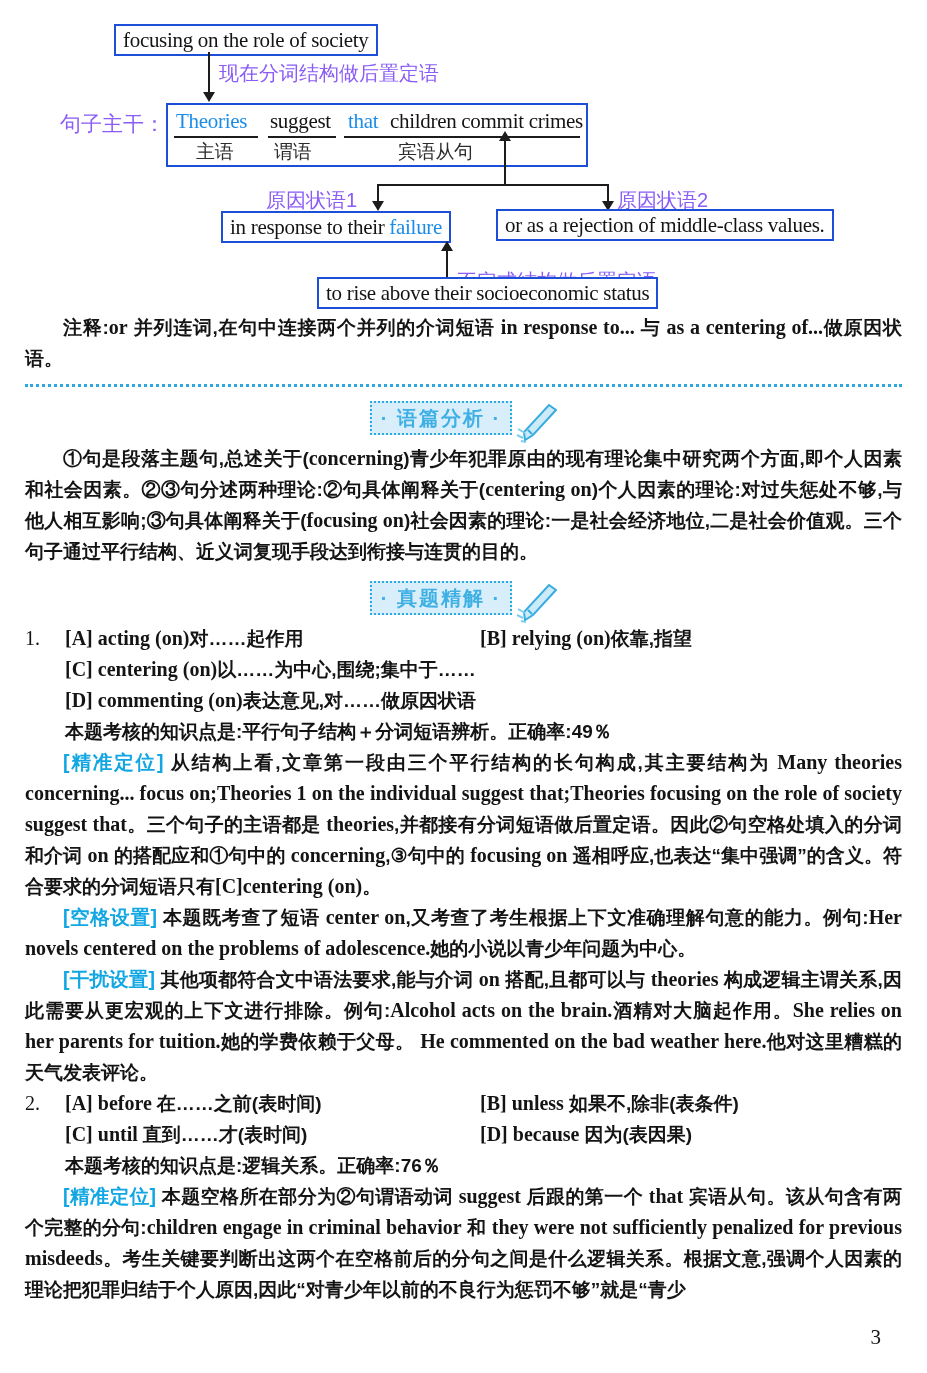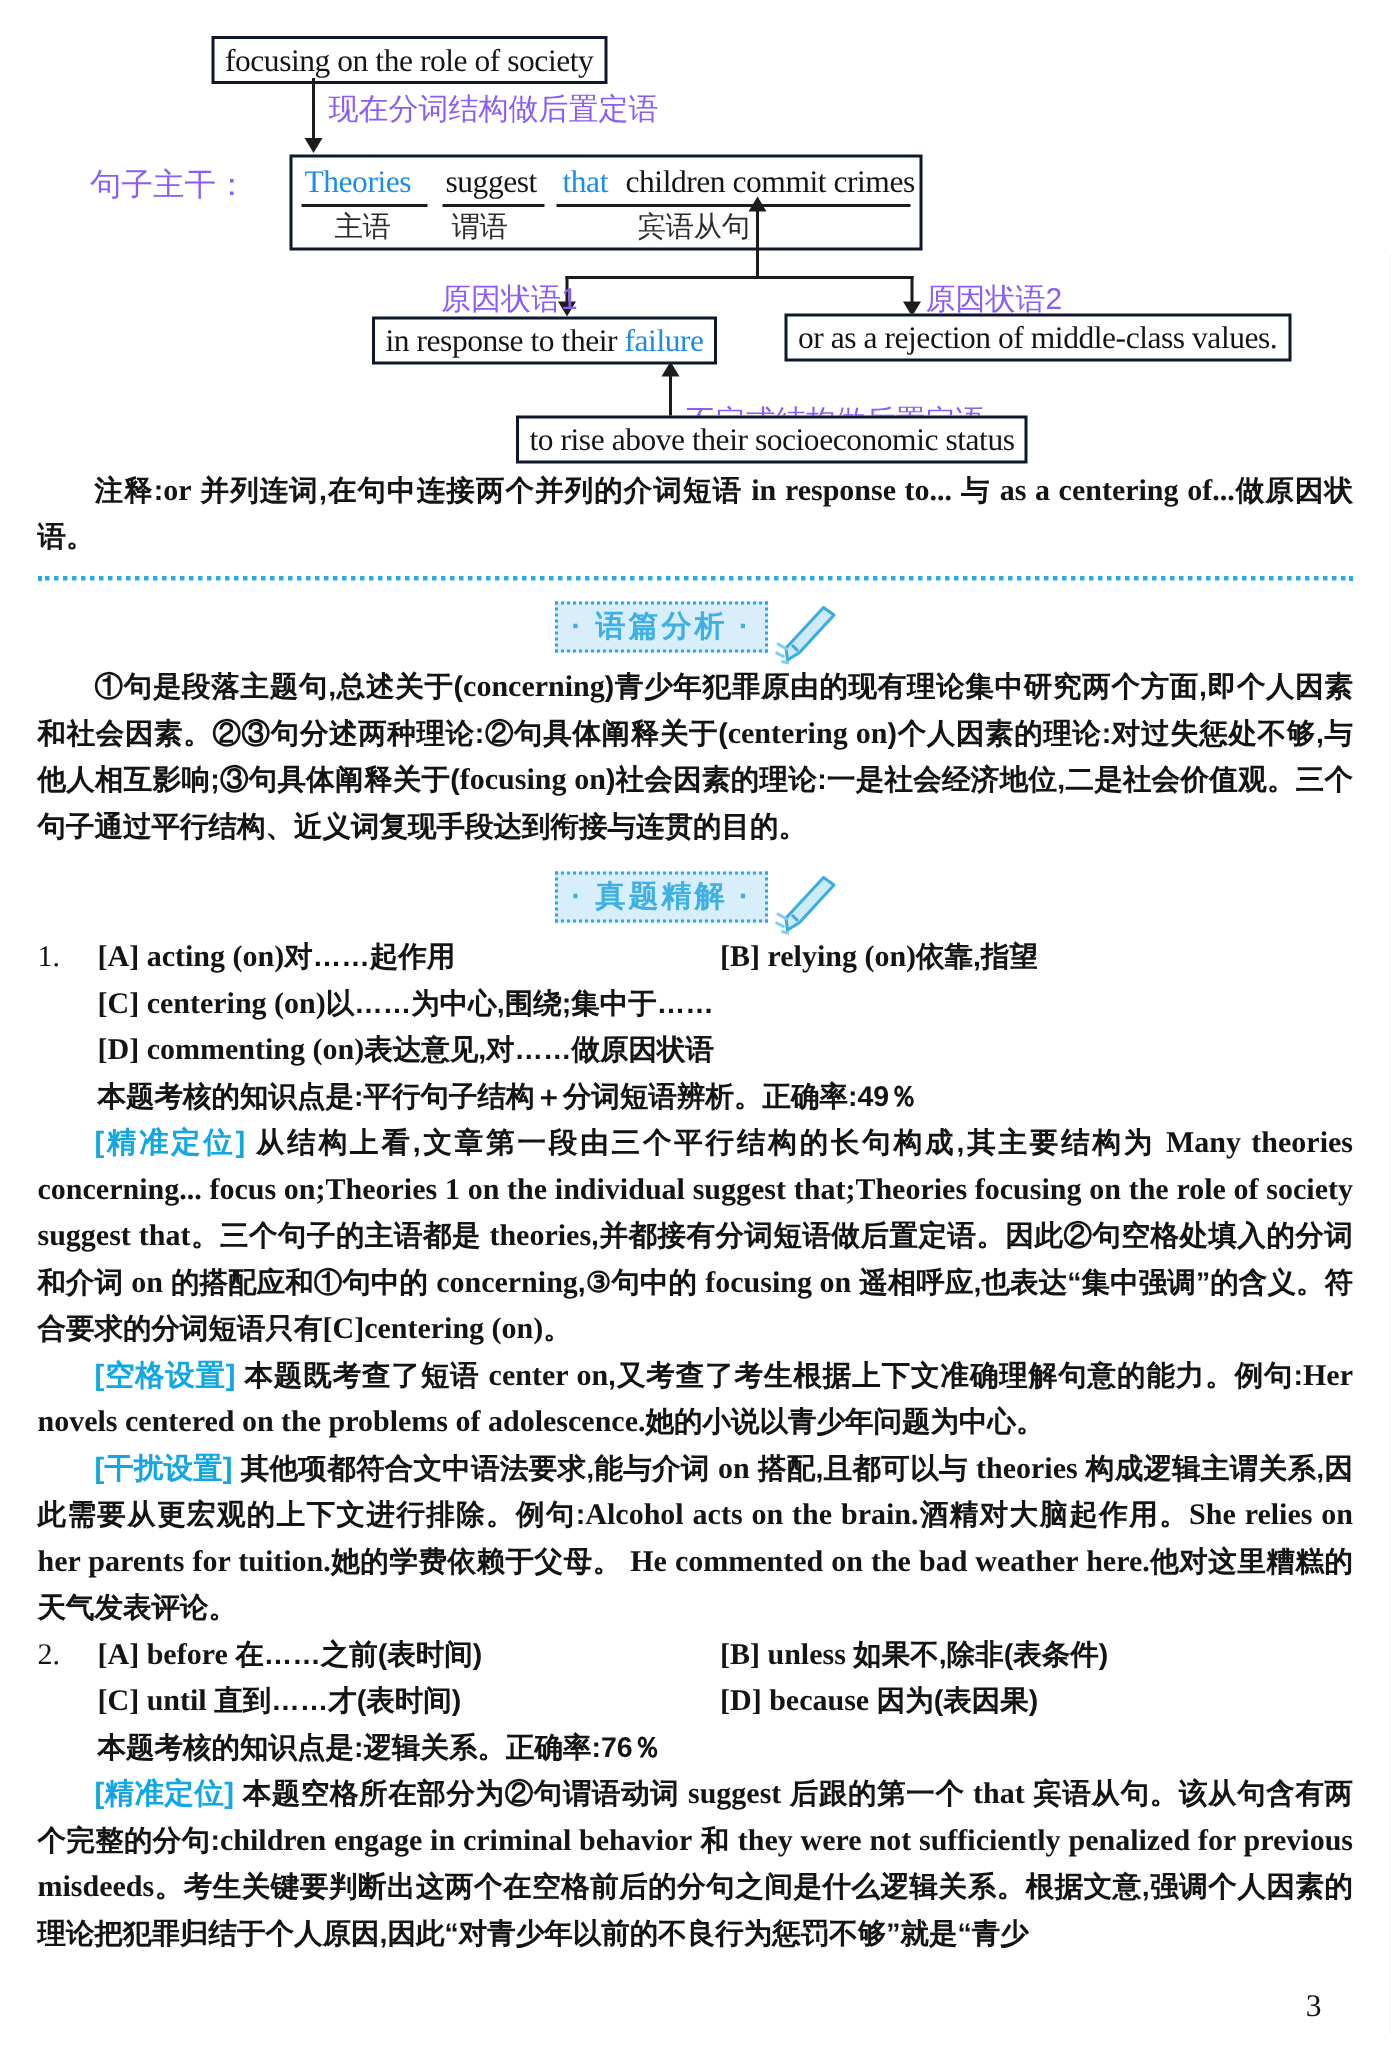--- a/index.html
+++ b/index.html
@@ -1,22 +1,22 @@
 <!DOCTYPE html>
 <html><head>
 <meta charset="utf-8">
 <style>
   html,body{margin:0;padding:0;background:#e8e8e8;}
   .page{position:relative;width:927px;height:1373px;background:#ffffff;overflow:hidden;
         color:#141414;font-family:"Liberation Sans",sans-serif;}
   
   .dg{position:absolute;left:0;top:0;width:927px;height:312px;}
-  .dg-box{position:absolute;border:2px solid #0f172a;background:#fff;white-space:nowrap;
+  .dg-box{position:absolute;border:2px solid #1d4ed8;background:#fff;white-space:nowrap;
           font-family:"Liberation Serif",serif;font-size:21px;line-height:26px;
-          padding:1px 7px;letter-spacing:-0.3px;margin-left:27px;}
+          padding:1px 7px;letter-spacing:-0.3px;}
   .dg-cjk{position:absolute;white-space:nowrap;font-weight:400;color:#8b5cf6;
           font-size:20px;line-height:24px;font-family:"Liberation Sans",sans-serif;}
   .vline,.hline{position:absolute;background:#1c1c1c;}
   .vline{width:2px;} .hline{height:2px;}
   .ah-down{position:absolute;width:0;height:0;border-left:6px solid transparent;
            border-right:6px solid transparent;border-top:10px solid #1c1c1c;}
   .ah-up{position:absolute;width:0;height:0;border-left:6px solid transparent;
          border-right:6px solid transparent;border-bottom:10px solid #1c1c1c;}
   .blue{color:#1b8ce8;}
   .mainbox-inner{position:relative;width:100%;height:100%;}
@@ -73,21 +73,21 @@
     </div>
 
     <div class="vline" style="left:504px;top:140px;height:46px;"></div>
     <div class="ah-up" style="left:499px;top:131px;"></div>
     <div class="hline" style="left:377px;top:184px;width:232px;"></div>
     <div class="vline" style="left:377px;top:184px;height:20px;"></div>
     <div class="ah-down" style="left:372px;top:201px;"></div>
     <div class="vline" style="left:607px;top:184px;height:20px;"></div>
     <div class="ah-down" style="left:602px;top:201px;"></div>
 
-    <div class="dg-cjk" style="left:266px;top:188px;margin-left:28px;">原因状语1</div>
+    <div class="dg-cjk" style="left:266px;top:188px;">原因状语1</div>
     <div class="dg-cjk" style="left:617px;top:188px;">原因状语2</div>
 
     <div class="dg-box" style="left:496px;top:209px;">or as a rejection of middle-class values.</div>
 
     <div class="dg-box" style="left:221px;top:211px;"><span>in response to their </span><span class="blue">failure</span></div>
 
     <div class="vline" style="left:446px;top:249px;height:31px;"></div>
     <div class="ah-up" style="left:441px;top:241px;"></div>
     <div class="dg-cjk" style="left:457px;top:245px;margin-top:24px;">不定式结构做后置定语</div>
 

